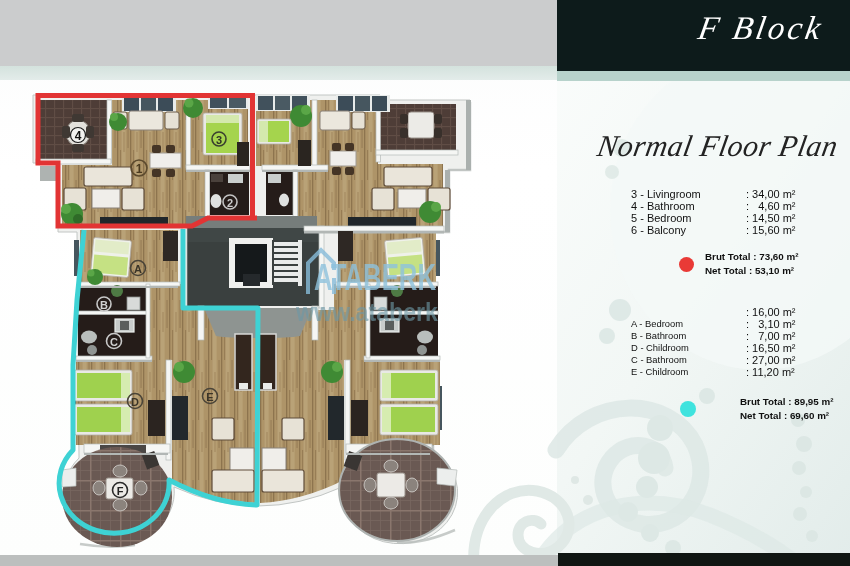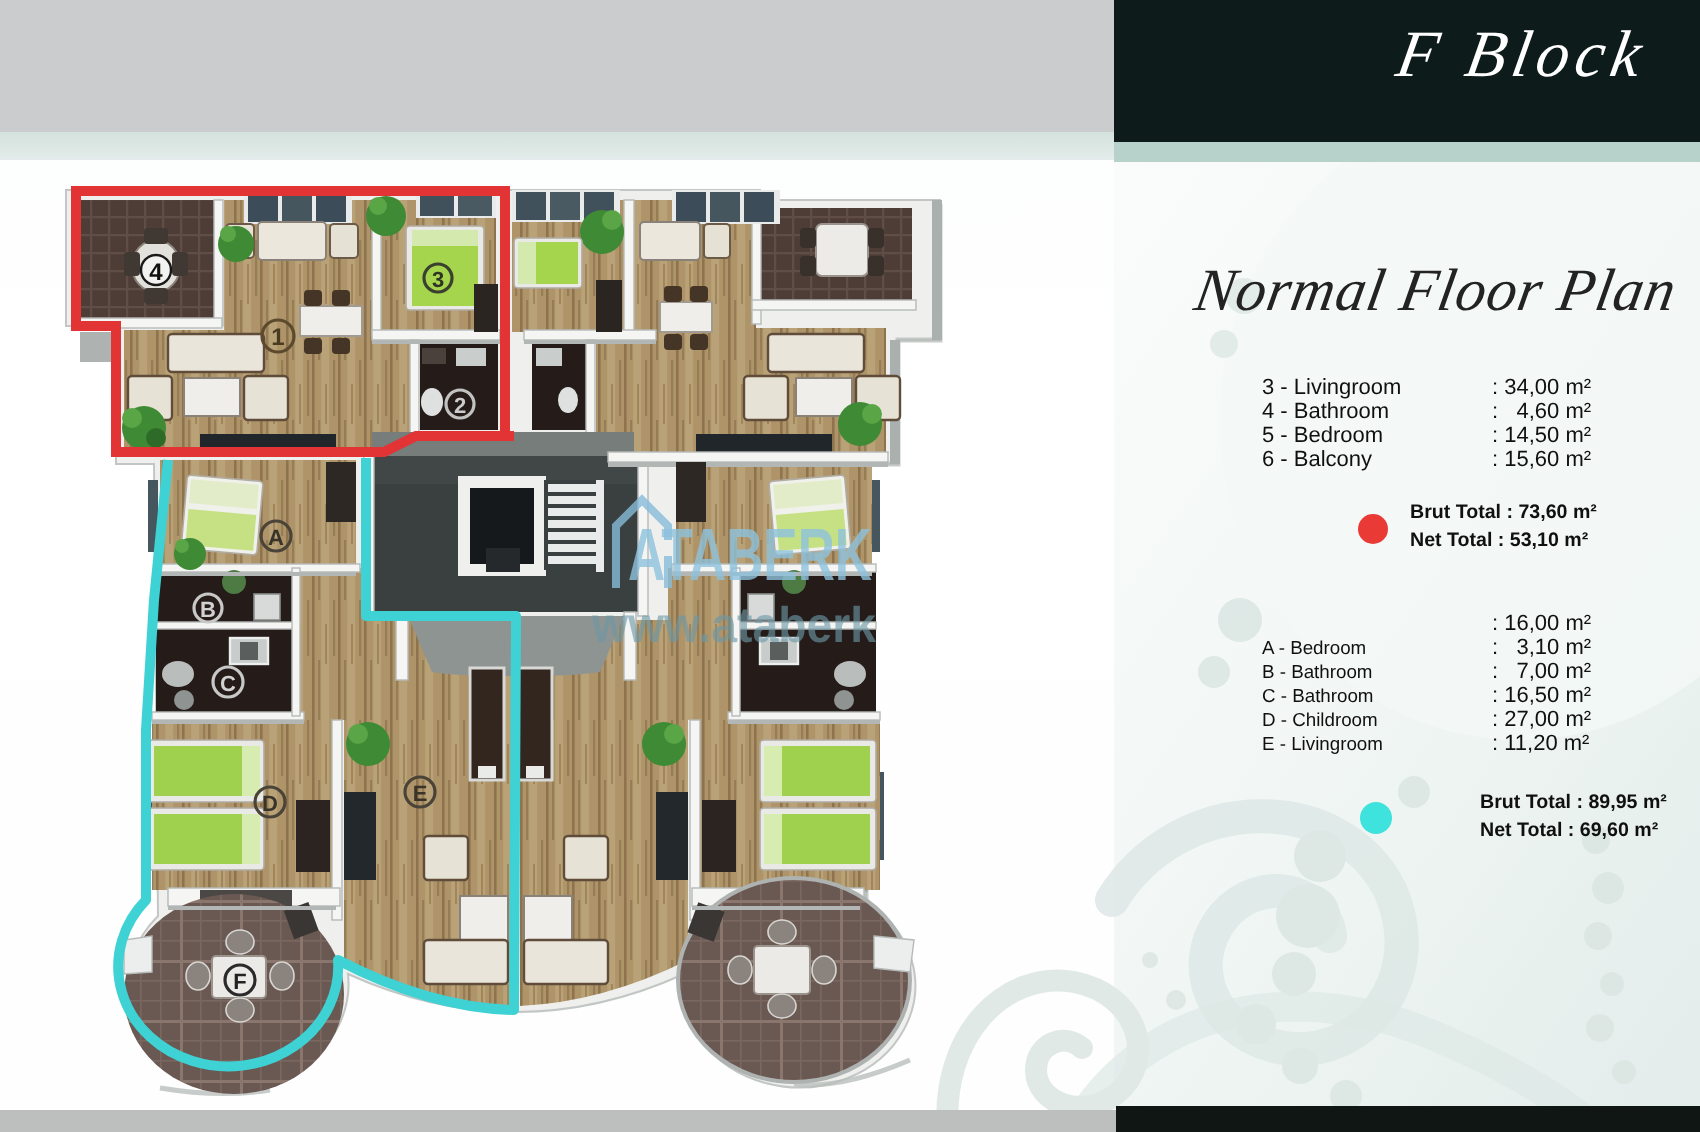--- a/index.html
+++ b/index.html
@@ -88,23 +88,23 @@
 <div class="abs" style="left:679px;top:257px;width:15px;height:15px;border-radius:50%;background:#e93a36;"></div>
 
 <div class="abs" style="left:705px;top:250px;width:130px;font-size:9.8px;font-weight:bold;color:#101010;line-height:13.5px;">
   <div>Brut Total : 73,60 m²</div>
   <div>Net Total : 53,10 m²</div>
 </div>
 
 <div class="abs" style="left:631px;top:306px;width:200px;font-size:9.4px;color:#101010;line-height:12.1px;margin-top:12px;">
   <div>A - Bedroom</div>
   <div>B - Bathroom</div>
+  <div>D - Childroom</div>
   <div>C - Bathroom</div>
-  <div>D - Childroom</div>
-  <div>E - Livingroom</div>
+  <div>E - Childroom</div>
 </div>
 <div class="abs" style="left:746px;top:306px;width:80px;font-size:11px;color:#101010;line-height:12.1px;">
   <div>: 16,00 m²</div>
   <div>:&nbsp;&nbsp; 3,10 m²</div>
   <div>:&nbsp;&nbsp; 7,00 m²</div>
   <div>: 16,50 m²</div>
   <div>: 27,00 m²</div>
   <div>: 11,20 m²</div>
 </div>
 

